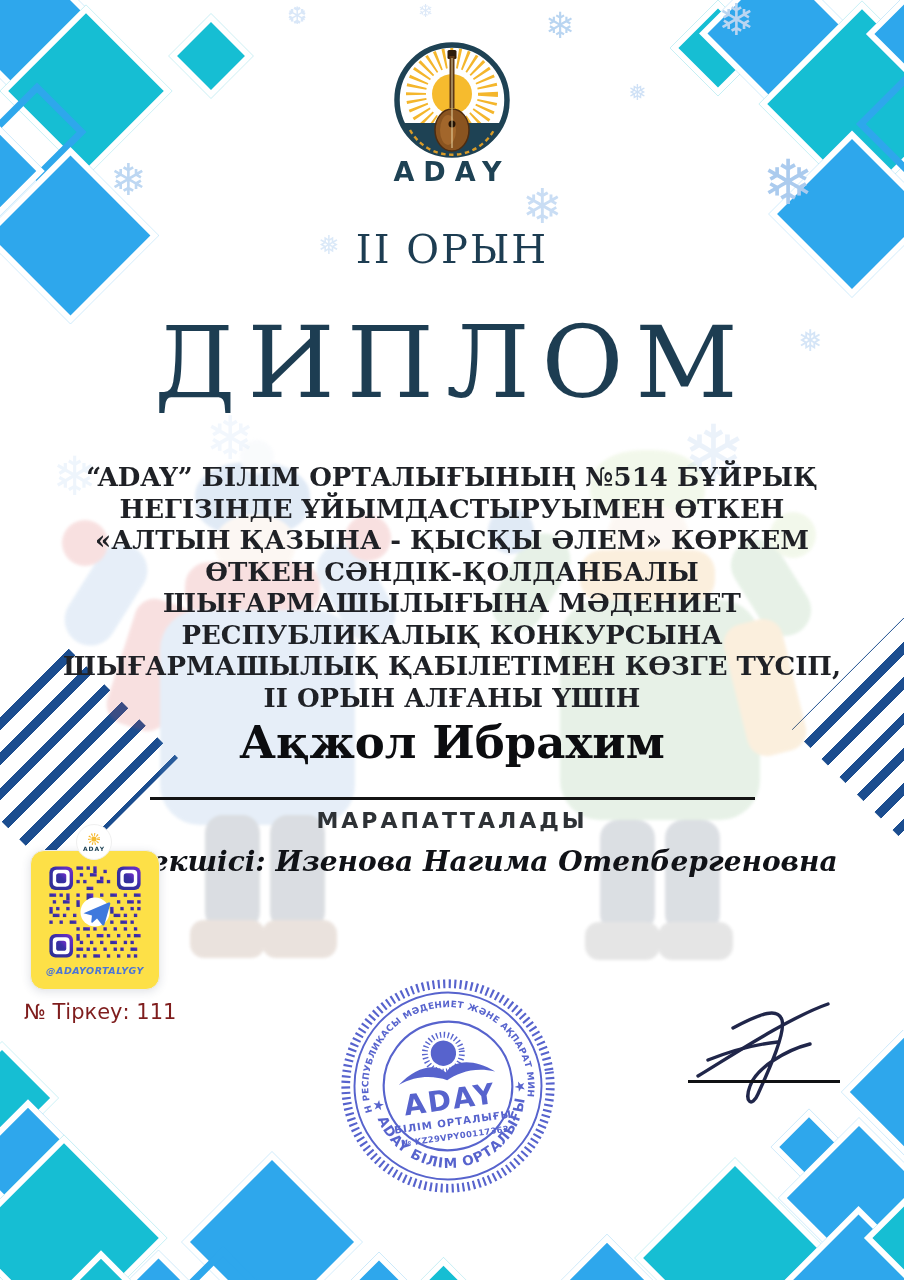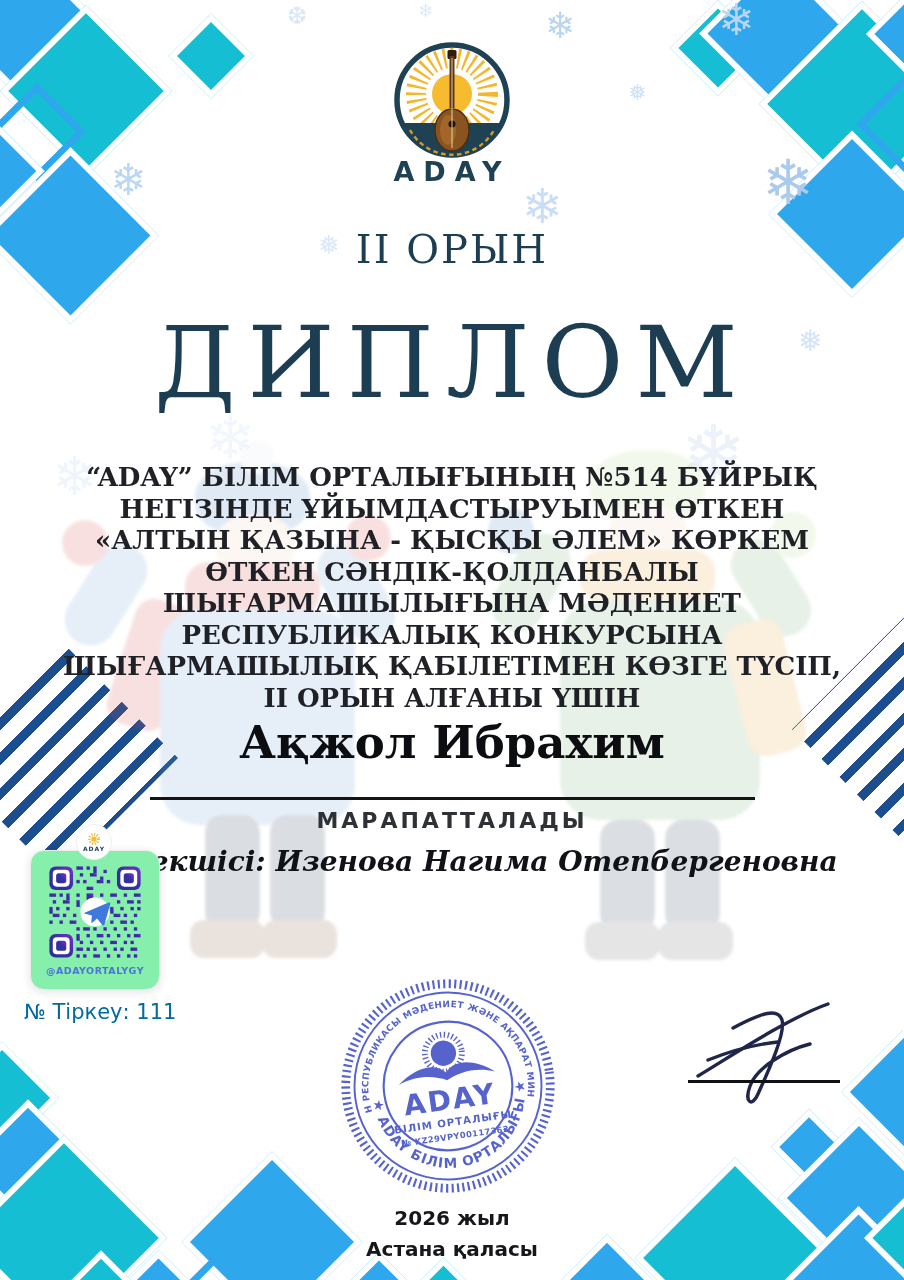--- a/index.html
+++ b/index.html
@@ -26,30 +26,30 @@
   .title{top:308px;font-family:"DejaVu Serif",serif;font-size:100px;color:#1d3d52;letter-spacing:12px;line-height:1.1;}
   .bodytext{position:absolute;top:462px;left:52px;width:800px;text-align:center;
     font-family:"DejaVu Serif",serif;font-size:26px;font-weight:600;color:#1f2126;}
   .bodytext div{white-space:nowrap;line-height:31.5px;}
   .name{top:716px;font-family:"DejaVu Serif",serif;font-size:45px;font-weight:bold;color:#0c0d10;}
   .nameline{position:absolute;top:797px;left:150px;width:605px;height:3px;background:#141414;}
   .awarded{top:808px;font-size:22px;font-weight:bold;letter-spacing:3px;color:#2e3236;}
   .supervisor{top:845px;font-family:"DejaVu Serif",serif;font-style:italic;font-weight:bold;
     font-size:28px;color:#101217;}
   
-  .qrcard{position:absolute;left:30px;top:850px;width:128px;height:138px;background:#86efac;
-    border:1px solid #ececec;border-radius:14px;box-shadow:0 2px 10px rgba(40,60,90,.14);}
+  .qrcard{position:absolute;left:30px;top:850px;width:128px;height:138px;background:#fde047;
+    border:1px solid #ececec;border-radius:14px;box-shadow:0 2px 10px rgba(40,60,90,.14);font-style:italic;}
   .qrbadge{position:absolute;left:76px;top:824px;width:34px;height:34px;background:#fff;
     border:1px solid #f0f0f0;border-radius:50%;display:flex;flex-direction:column;
     align-items:center;justify-content:center;z-index:3;}
   .qrbadge .mini{font-size:6px;font-weight:bold;color:#1e4254;letter-spacing:1px;margin-top:-1px;}
   .qrcard svg.qr{position:absolute;left:15px;top:12px;}
   .qrhandle{position:absolute;left:0;top:114px;width:100%;text-align:center;font-size:9.5px;
     font-weight:bold;color:#4a74d8;letter-spacing:.5px;}
-  .reg{position:absolute;left:24px;top:1000px;width:160px;font-size:21px;color:#0369a1;}
+  .reg{position:absolute;left:24px;top:1000px;width:160px;font-size:21px;color:#7f1d1d;}
   
   .stamp{position:absolute;left:336px;top:974px;width:224px;height:224px;
     transform:rotate(-8deg);opacity:.9;}
   .stamp text{font-family:"DejaVu Sans",sans-serif;fill:#4553c8;font-weight:bold;}
   
   .sig{position:absolute;left:678px;top:998px;}
   .sigline{position:absolute;left:688px;top:1080px;width:152px;height:3px;background:#101114;}
   .director{position:absolute;left:663px;top:1092px;width:205px;text-align:center;
     font-size:17px;font-weight:bold;color:#141619;line-height:1.45;}
   
@@ -310,18 +310,14 @@
 
   <svg class="sig" width="170" height="110" viewBox="0 0 170 110">
     <g fill="none" stroke="#20264a" stroke-width="3.4" stroke-linecap="round">
       <path d="M 20 78 C 50 60, 110 20, 150 6"></path>
       <path d="M 55 30 C 85 14, 100 10, 104 22 C 108 36, 88 78, 80 96 C 74 110, 66 104, 72 88 C 78 70, 108 52, 132 46"></path>
       <path d="M 30 62 C 55 52, 80 46, 100 44"></path>
     </g>
   </svg>
   <div class="sigline"></div>
 
-  <div class="ctr footer">
-    <div>2026 жыл</div>
-    <div>Астана қаласы</div>
-  </div>
 
 </div>
 
 </body></html>

